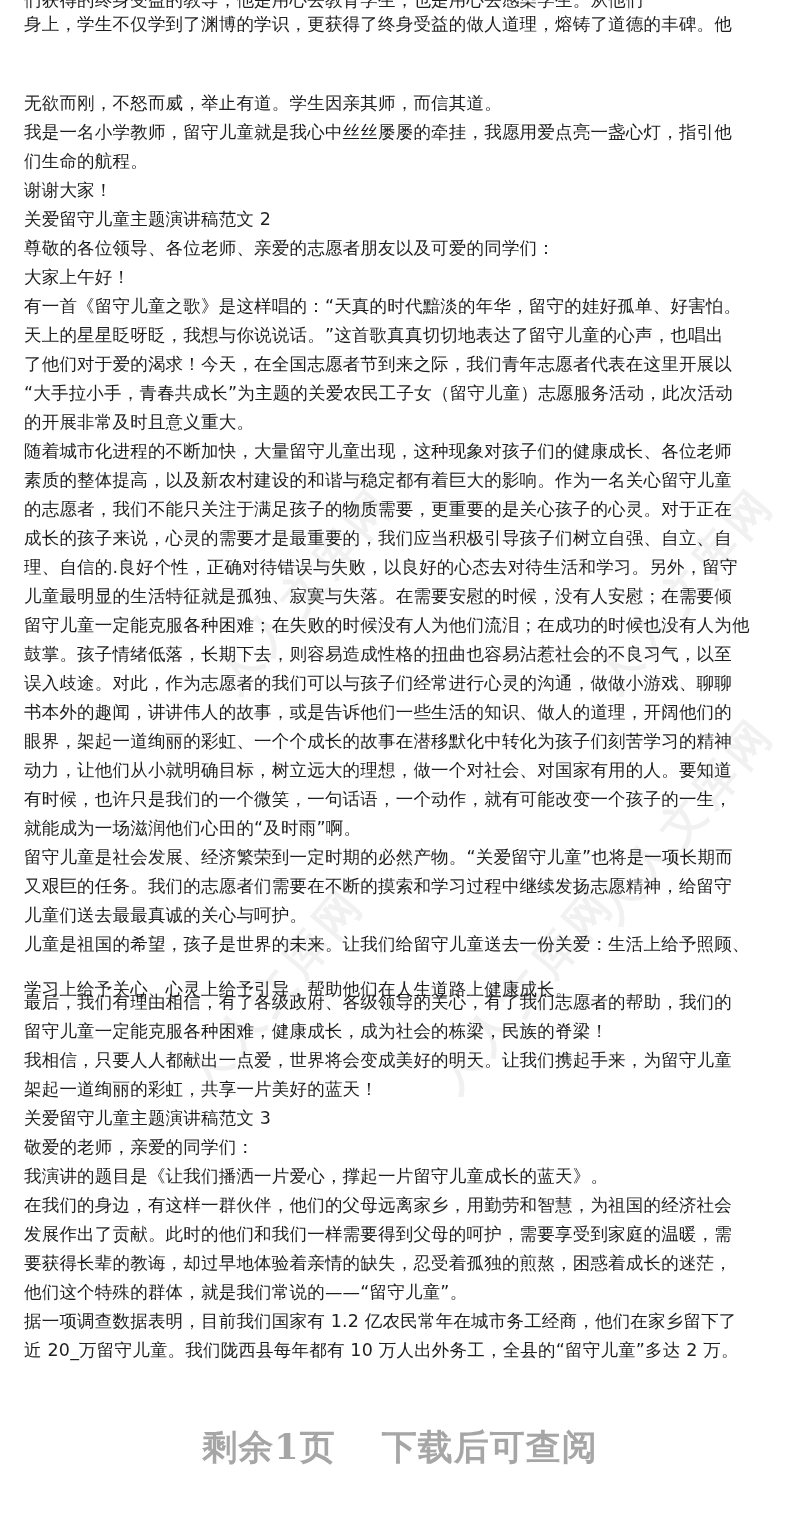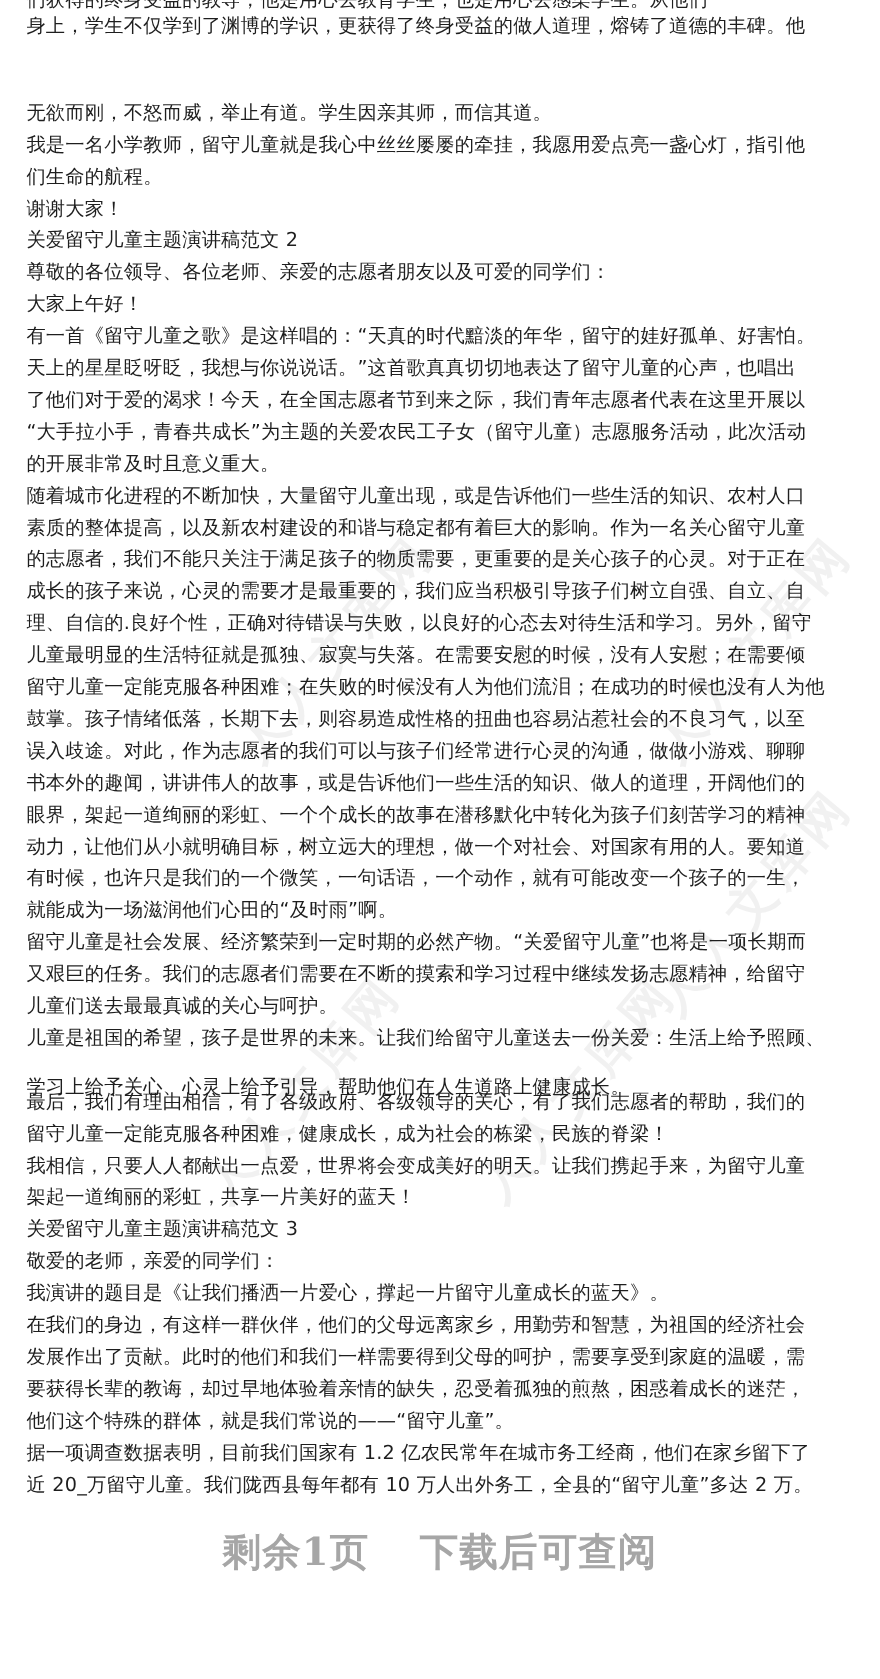--- a/index.html
+++ b/index.html
@@ -4,21 +4,21 @@
 <style>
   html, body { margin: 0; padding: 0; background: #ffffff; }
   body { width: 800px; height: 1526px; position: relative; overflow: hidden;
          font-family: "DejaVu Sans", "Liberation Sans", sans-serif; color: #1e1e1e; }
   .page { position: absolute; left: 0; top: 0; width: 800px; height: 1526px; }
   .line { position: absolute; left: 24px; width: 756px; font-size: 17.5px; line-height: 29px;
           height: 29px; white-space: nowrap; overflow: hidden; letter-spacing: 0.2px; }
   .clipped { top: -14px; }
   .watermark { position: absolute; color: rgba(120,120,120,0.10); font-size: 44px; font-weight: bold;
                transform: rotate(-50deg); white-space: nowrap; pointer-events: none; letter-spacing: 6px; }
-  .footer { position: absolute; left: 0; width: 800px; top: 1388px; height: 56px; text-align: center;
+  .footer { position: absolute; left: 0; width: 800px; top: 1424px; height: 56px; text-align: center;
             font-family: "DejaVu Serif", "Liberation Serif", serif; font-weight: bold; font-size: 35px;
             color: #a6a6a6; letter-spacing: 1px; }
   .footer span { display: inline-block; }
   .footer .gap { width: 46px; }
 </style>
 </head>
 <body>
 
 <div class="page">
 
@@ -36,21 +36,21 @@
   <div class="line" style="top:147px">们生命的航程。</div>
   <div class="line" style="top:176px">谢谢大家！</div>
   <div class="line" style="top:205px">关爱留守儿童主题演讲稿范文 2</div>
   <div class="line" style="top:234px">尊敬的各位领导、各位老师、亲爱的志愿者朋友以及可爱的同学们：</div>
   <div class="line" style="top:263px">大家上午好！</div>
   <div class="line" style="top:292px">有一首《留守儿童之歌》是这样唱的：“天真的时代黯淡的年华，留守的娃好孤单、好害怕。</div>
   <div class="line" style="top:321px">天上的星星眨呀眨，我想与你说说话。”这首歌真真切切地表达了留守儿童的心声，也唱出</div>
   <div class="line" style="top:350px">了他们对于爱的渴求！今天，在全国志愿者节到来之际，我们青年志愿者代表在这里开展以</div>
   <div class="line" style="top:408px">的开展非常及时且意义重大。</div>
   <div class="line" style="top:379px">“大手拉小手，青春共成长”为主题的关爱农民工子女（留守儿童）志愿服务活动，此次活动</div>
-  <div class="line" style="top:437px">随着城市化进程的不断加快，大量留守儿童出现，或是告诉他们一些生活的知识、农村人口</div>
+  <div class="line" style="top:437px">随着城市化进程的不断加快，大量留守儿童出现，这种现象对孩子们的健康成长、各位老师</div>
   <div class="line" style="top:466px">素质的整体提高，以及新农村建设的和谐与稳定都有着巨大的影响。作为一名关心留守儿童</div>
   <div class="line" style="top:495px">的志愿者，我们不能只关注于满足孩子的物质需要，更重要的是关心孩子的心灵。对于正在</div>
   <div class="line" style="top:524px">成长的孩子来说，心灵的需要才是最重要的，我们应当积极引导孩子们树立自强、自立、自</div>
   <div class="line" style="top:553px">理、自信的.良好个性，正确对待错误与失败，以良好的心态去对待生活和学习。另外，留守</div>
   <div class="line" style="top:582px">儿童最明显的生活特征就是孤独、寂寞与失落。在需要安慰的时候，没有人安慰；在需要倾</div>
   <div class="line" style="top:611px">留守儿童一定能克服各种困难；在失败的时候没有人为他们流泪；在成功的时候也没有人为他</div>
   <div class="line" style="top:640px">鼓掌。孩子情绪低落，长期下去，则容易造成性格的扭曲也容易沾惹社会的不良习气，以至</div>
   <div class="line" style="top:669px">误入歧途。对此，作为志愿者的我们可以与孩子们经常进行心灵的沟通，做做小游戏、聊聊</div>
   <div class="line" style="top:698px">书本外的趣闻，讲讲伟人的故事，或是告诉他们一些生活的知识、做人的道理，开阔他们的</div>
   <div class="line" style="top:727px">眼界，架起一道绚丽的彩虹、一个个成长的故事在潜移默化中转化为孩子们刻苦学习的精神</div>

